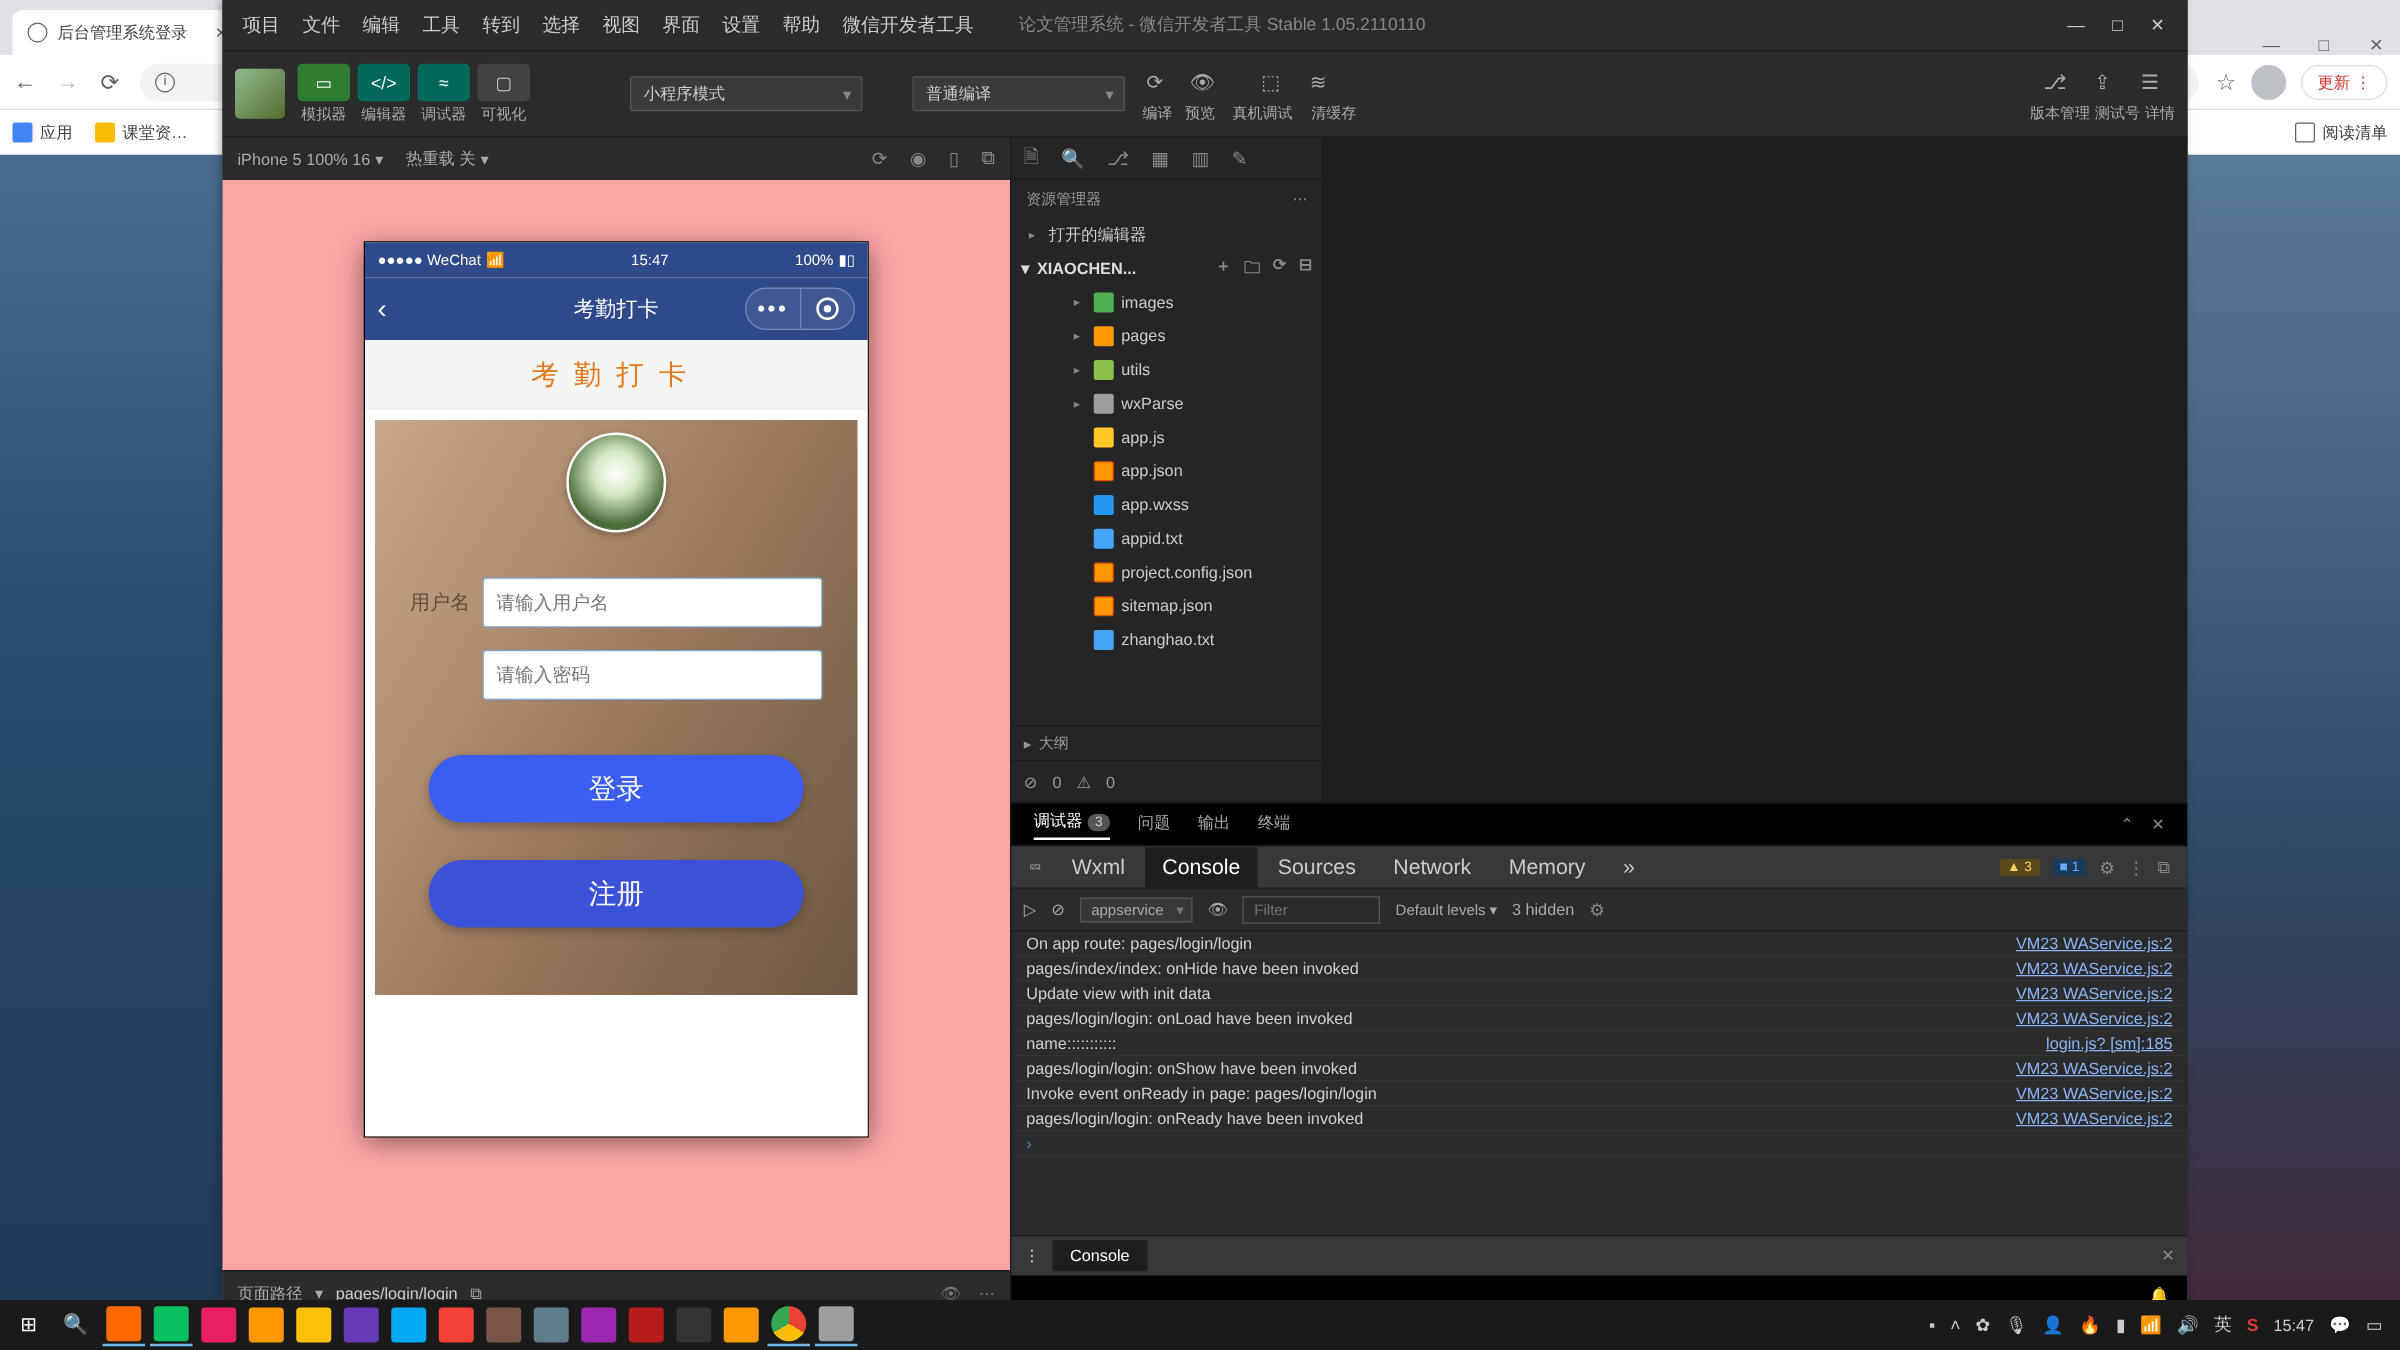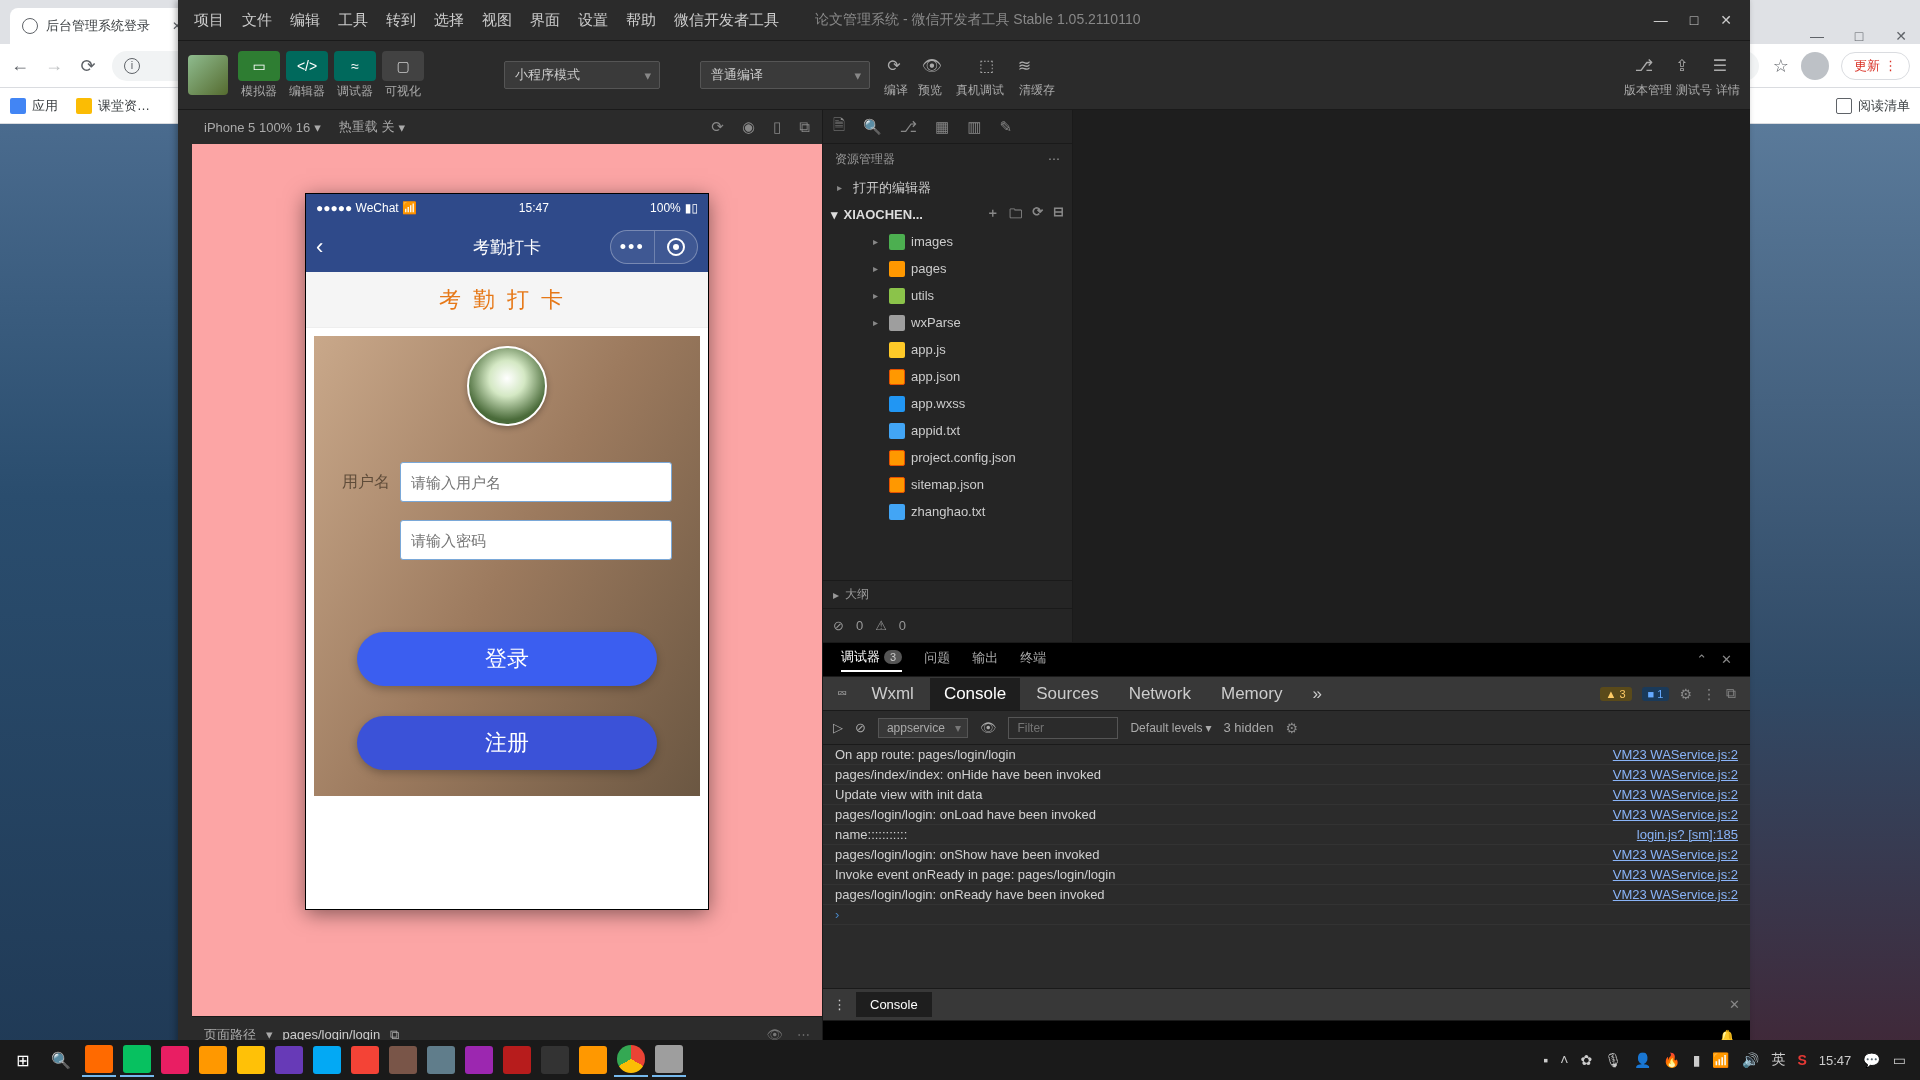--- a/index.html
+++ b/index.html
@@ -44,21 +44,21 @@
 .mode-row { display:flex; gap:6px; }
 .mode-labels { display:flex; gap:6px; font-size:12px; color:#aaa; }
 .mode-labels span { width:42px; text-align:center; }
 .dropdown { height:28px; background:#3a3a3a; border:1px solid #555; color:#ccc; font-size:13px; padding:0 24px 0 10px; position:relative; border-radius:2px; display:flex; align-items:center; }
 .dropdown::after { content:"▾"; position:absolute; right:8px; color:#888; }
 .toolbar-ico { width:28px; height:28px; color:#aaa; display:flex; align-items:center; justify-content:center; font-size:16px; border-radius:3px; }
 .toolbar-group { display:flex; flex-direction:column; align-items:center; gap:2px; font-size:12px; color:#aaa;}
 .toolbar-group .row { display:flex; gap:10px; }
 .spacer { flex:1; }
 
-.dt-body { flex:1; display:flex; min-height:0;padding-left:14px; }
+.dt-body { flex:1; display:flex; min-height:0; }
 
 
 .sim-panel { width:631px; background:#2b2b2b; display:flex; flex-direction:column; border-right:1px solid #1a1a1a; }
 .sim-header { height:34px; display:flex; align-items:center; padding:0 12px; color:#aaa; font-size:13px; gap:18px; }
 .sim-header .devsel { display:flex; align-items:center; gap:4px; }
 .sim-header .right-icos { margin-left:auto; display:flex; gap:18px; font-size:15px; color:#888; }
 .sim-stage { flex:1; background:#fca5a5; display:flex; justify-content:center; padding-top:50px; }
 .phone { width:402px; height:715px; background:#fff; box-shadow:0 0 0 1px #000, 0 4px 20px rgba(0,0,0,.5); display:flex; flex-direction:column; }
 .phone-status { height:28px; background:#2f4a8a; color:#fff; font-size:12px; display:flex; align-items:center; padding:0 10px; }
 .phone-status .mid { flex:1; text-align:center; }
@@ -73,21 +73,21 @@
 .capsule .target { width:18px; height:18px; border:2px solid #fff; border-radius:50%; position:relative;}
 .capsule .target::after { content:""; position:absolute; inset:4px; border-radius:50%; background:#fff;}
 .phone-banner { height:56px; background:#f5f5f5; display:flex; align-items:center; justify-content:center; color:#e67817; font-size:22px; letter-spacing:12px; font-weight:500; border-bottom:1px solid #eee;}
 .phone-content { flex:1; background:#fff; padding:8px; }
 .login-card { height:460px; background:linear-gradient(120deg,#c9a88a 0%,#9c7a5e 50%,#6b5742 100%); position:relative; display:flex; flex-direction:column; align-items:center; padding-top:8px; overflow:hidden;}
 .login-card .avatar { width:80px; height:80px; border-radius:50%; background:radial-gradient(circle at 50% 40%,#fff 0%,#d4e8c4 30%,#4a6b3a 70%); border:2px solid #fff; margin-top:2px; box-shadow:0 2px 6px rgba(0,0,0,.3);}
 .login-row { display:flex; align-items:center; gap:8px; margin-top:36px; width:100%; padding:0 28px;}
 .login-row.second { margin-top:18px; }
 .login-row label { color:#4a3a2a; font-size:16px; opacity:.8; width:50px;}
 .login-row input { flex:1; height:40px; border:1px solid #7aa8d8; border-radius:3px; padding:0 10px; font-size:15px; background:#fff; color:#999; }
-.login-btn { width:300px; height:54px; border-radius:27px; background:#3b5ef0; color:#fff; font-size:22px; display:flex; align-items:center; justify-content:center; margin-top:72px; box-shadow:0 3px 8px rgba(0,0,0,.25);}
+.login-btn { width:300px; height:54px; border-radius:27px; background:#3b5ef0; color:#fff; font-size:22px; display:flex; align-items:center; justify-content:center; margin-top:44px; box-shadow:0 3px 8px rgba(0,0,0,.25);}
 .login-btn.reg { background:#3b52d8; margin-top:30px; }
 .sim-footer { height:36px; border-top:1px solid #1a1a1a; display:flex; align-items:center; padding:0 12px; font-size:13px; color:#aaa; gap:10px;}
 .sim-footer .path { color:#ccc; }
 .sim-footer .right { margin-left:auto; display:flex; gap:14px; color:#777; }
 
 
 .right-col { flex:1; display:flex; flex-direction:column; min-width:0;}
 .explorer-row { flex:1; display:flex; min-height:0; }
 .explorer { width:250px; background:#252525; border-right:1px solid #1a1a1a; display:flex; flex-direction:column; color:#ccc; font-size:13px;}
 .exp-iconbar { height:34px; display:flex; align-items:center; gap:18px; padding:0 10px; color:#888; border-bottom:1px solid #1a1a1a; font-size:15px;}
@@ -228,21 +228,21 @@
         <div class="mode-btn gray">▢</div>
       </div>
       <div class="mode-labels">
         <span>模拟器</span>
         <span>编辑器</span>
         <span>调试器</span>
         <span>可视化</span>
       </div>
     </div>
     <div style="width:60px"></div>
-    <div class="dropdown" style="width:156px">小程序模式</div>
+    <div class="dropdown" style="width:186px">小程序模式</div>
     <div style="width:20px"></div>
     <div class="dropdown" style="width:170px">普通编译</div>
     <div class="toolbar-group">
       <div class="row">
         <div class="toolbar-ico">⟳</div>
         <div class="toolbar-ico">👁</div>
       </div>
       <div class="row" style="gap:10px">
         <span>编译</span>
         <span>预览</span>

